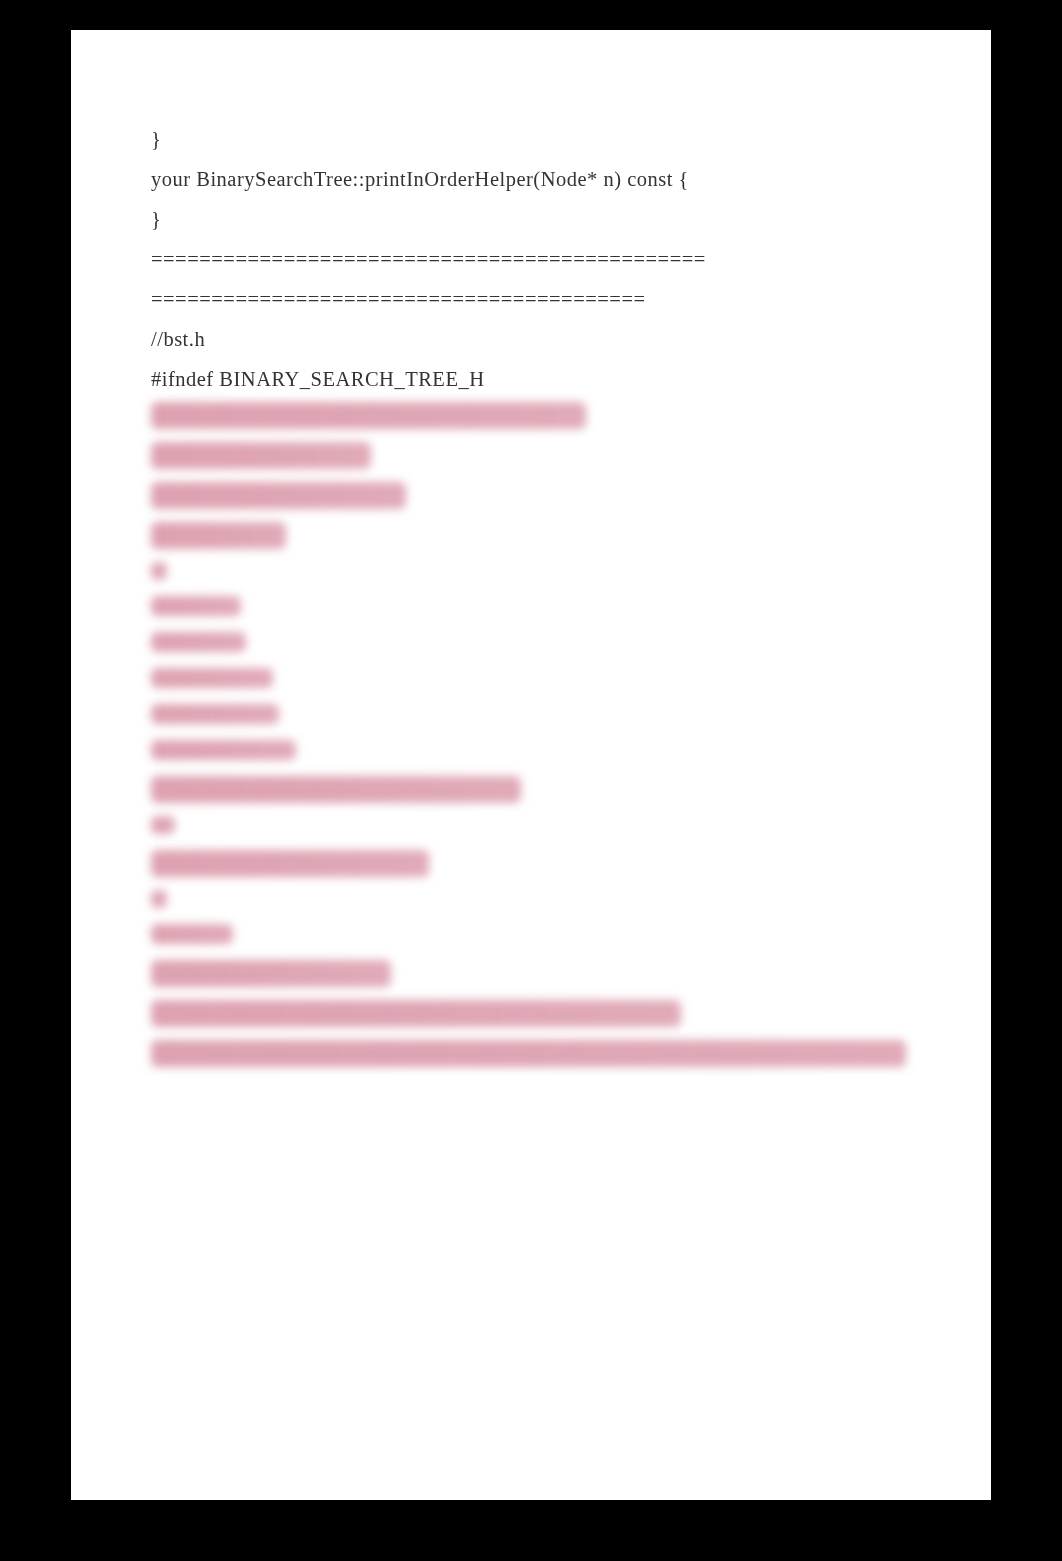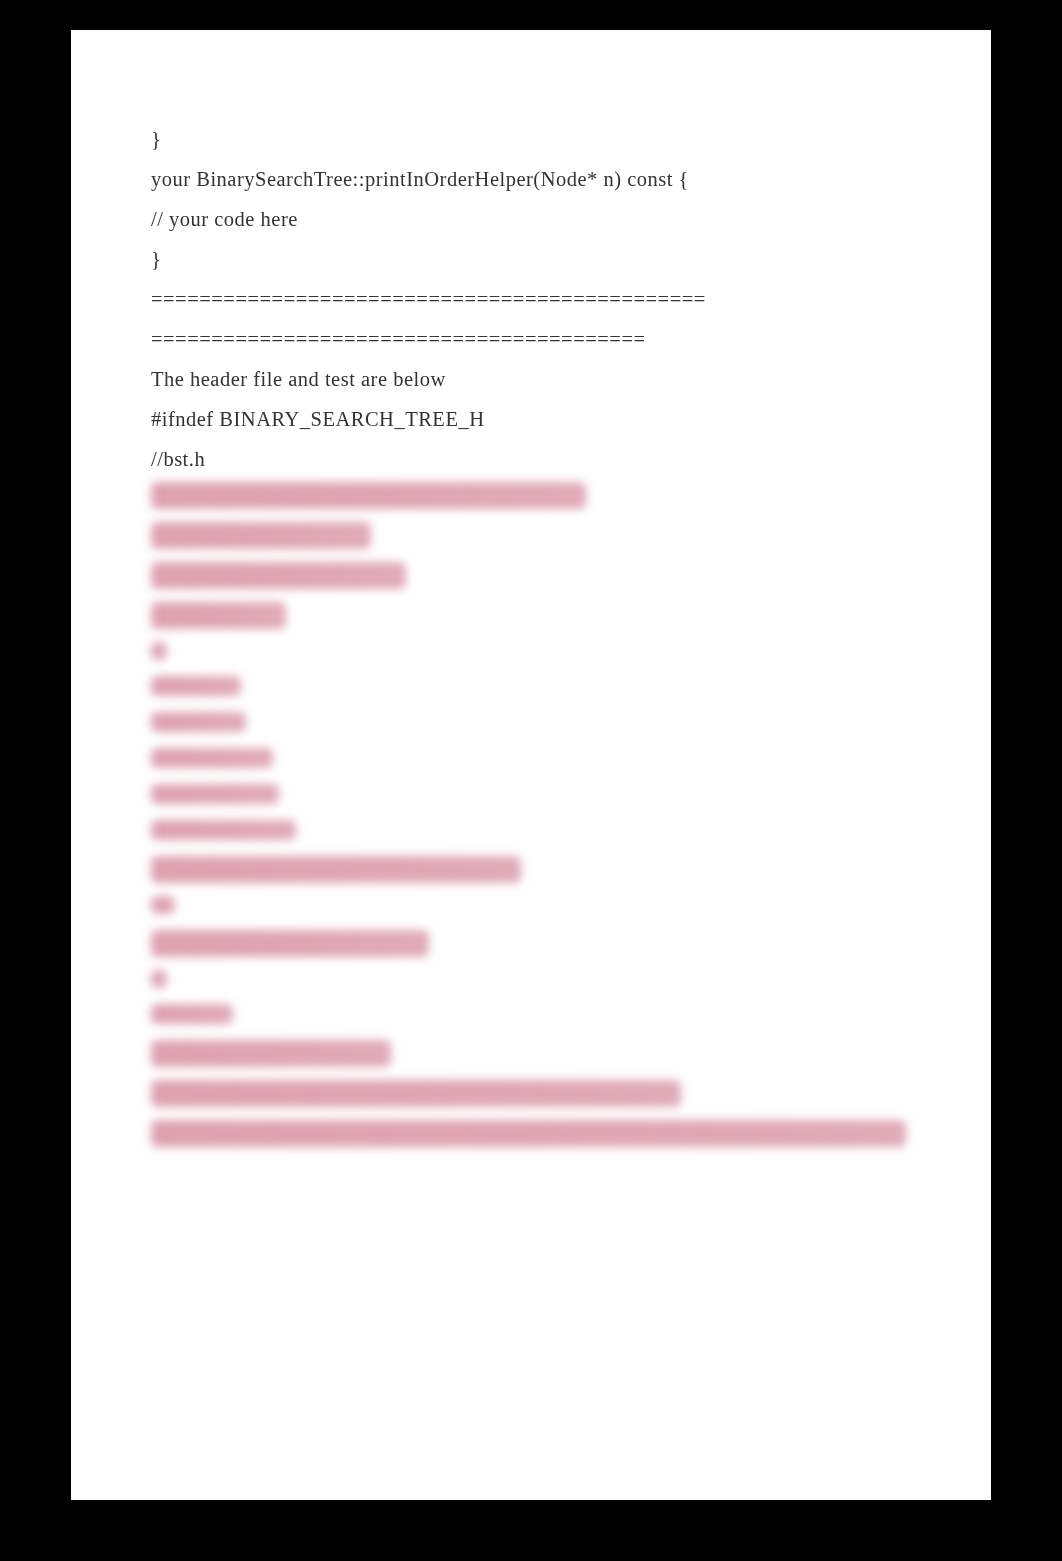--- a/index.html
+++ b/index.html
@@ -72,28 +72,26 @@
     .w17 { width: 530px; }
     .w18 { width: 755px; }
   </style>
 </head>
 <body>
 
 <div class="page">
   <div class="code-block">
     <div class="code-line">}</div>
     <div class="code-line">your BinarySearchTree::printInOrderHelper(Node* n) const {</div>
-    <div class="code-line">// your code here</div>
     <div class="code-line">}</div>
     <div class="code-line"></div>
     <div class="code-line">==============================================</div>
     <div class="code-line">=========================================</div>
-    <div class="code-line">The header file and test are below</div>
+    <div class="code-line">//bst.h</div>
     <div class="code-line">#ifndef BINARY_SEARCH_TREE_H</div>
-    <div class="code-line">//bst.h</div>
   </div>
 
   <div class="blurred-section">
     <div class="blur-line w1"></div>
     <div class="blur-line w2"></div>
     <div class="blur-line w3"></div>
     <div class="blur-line w4"></div>
     <div class="blur-line blur-short w5"></div>
     <div class="blur-line blur-short w6"></div>
     <div class="blur-line blur-short w7"></div>

